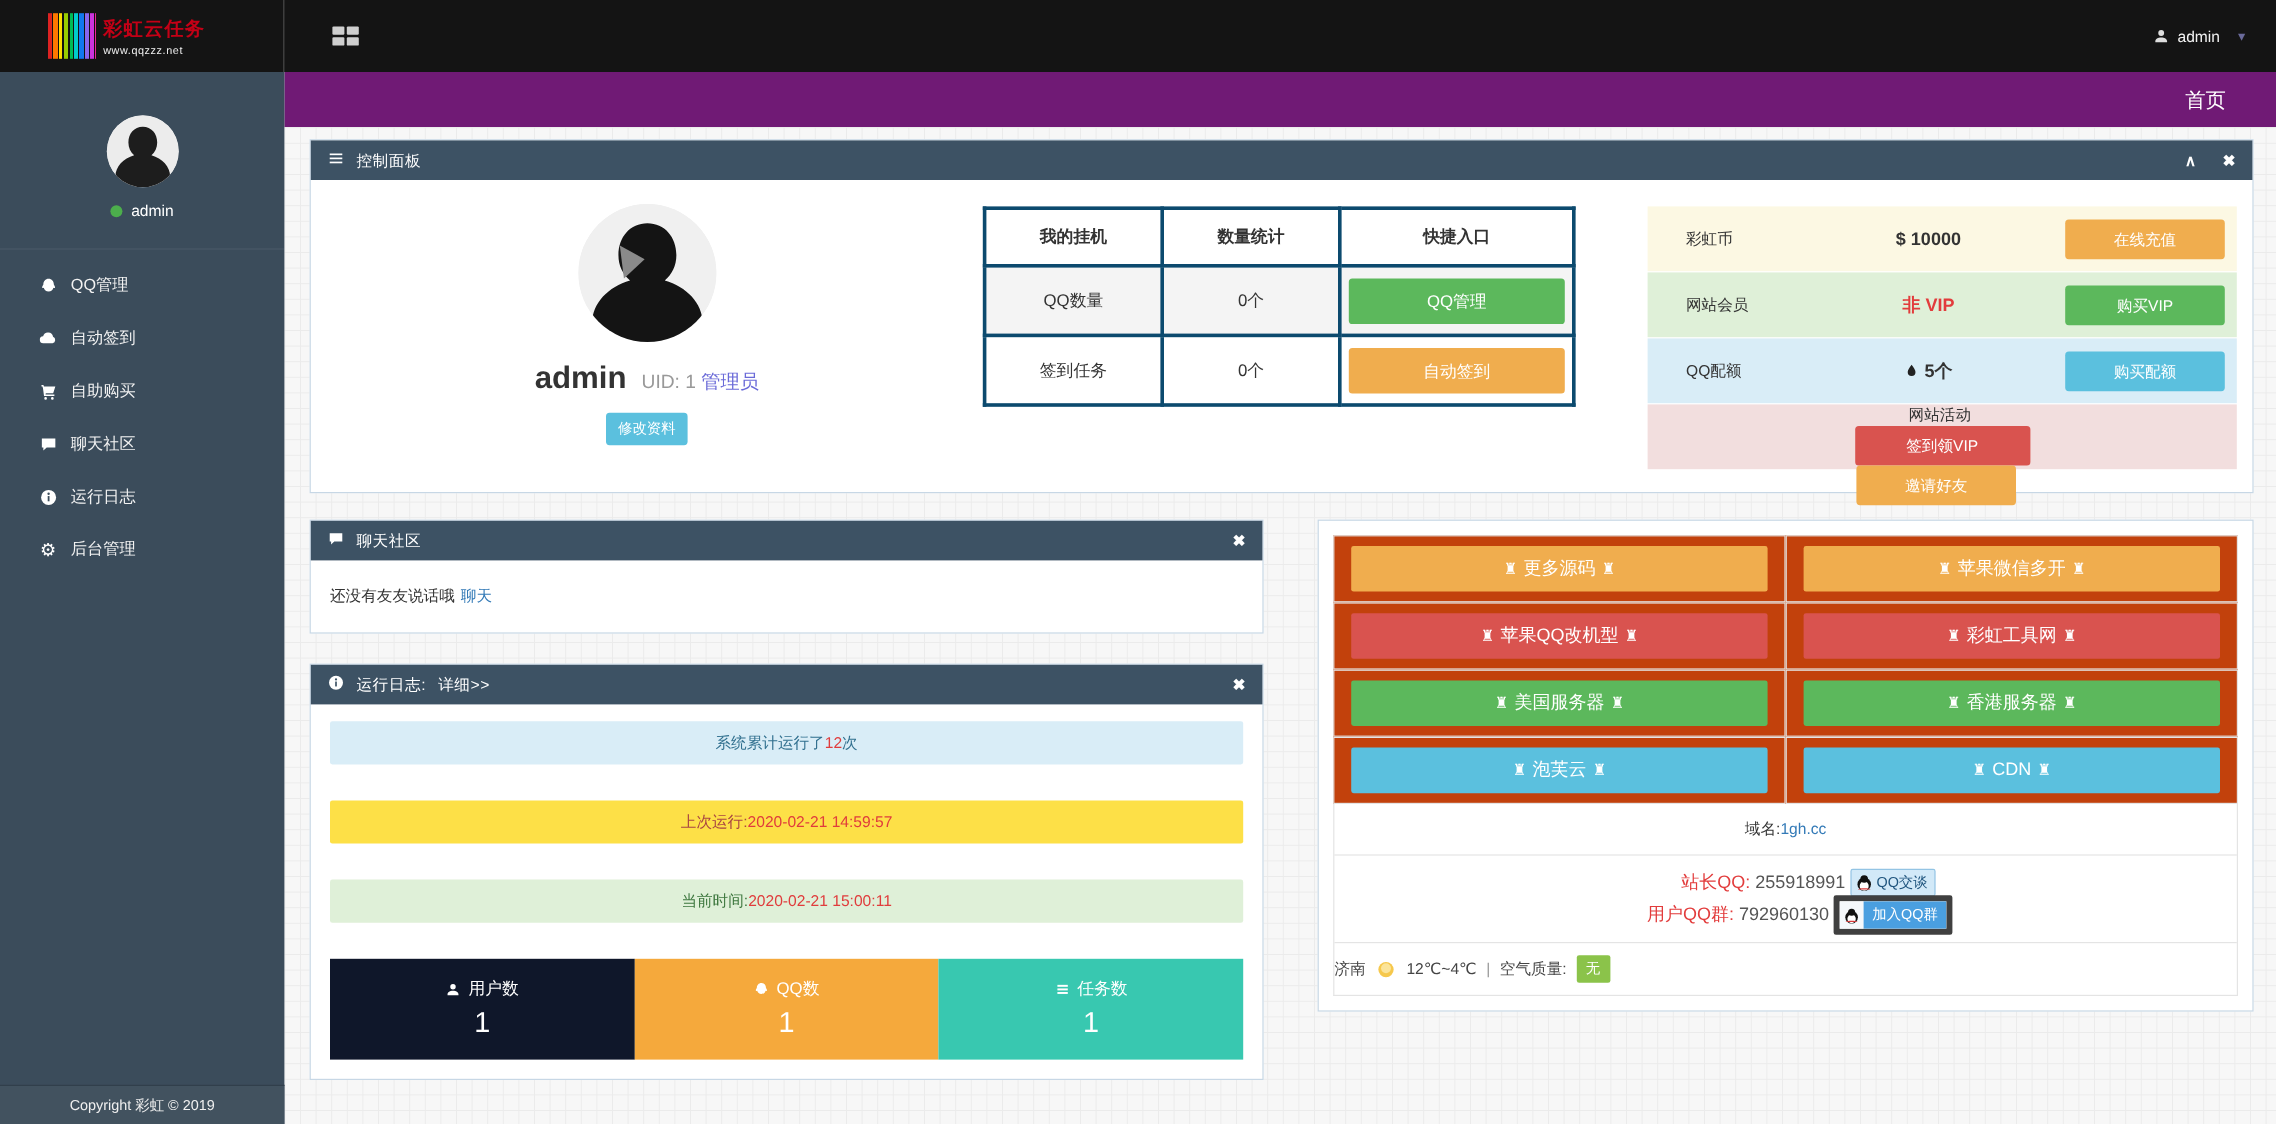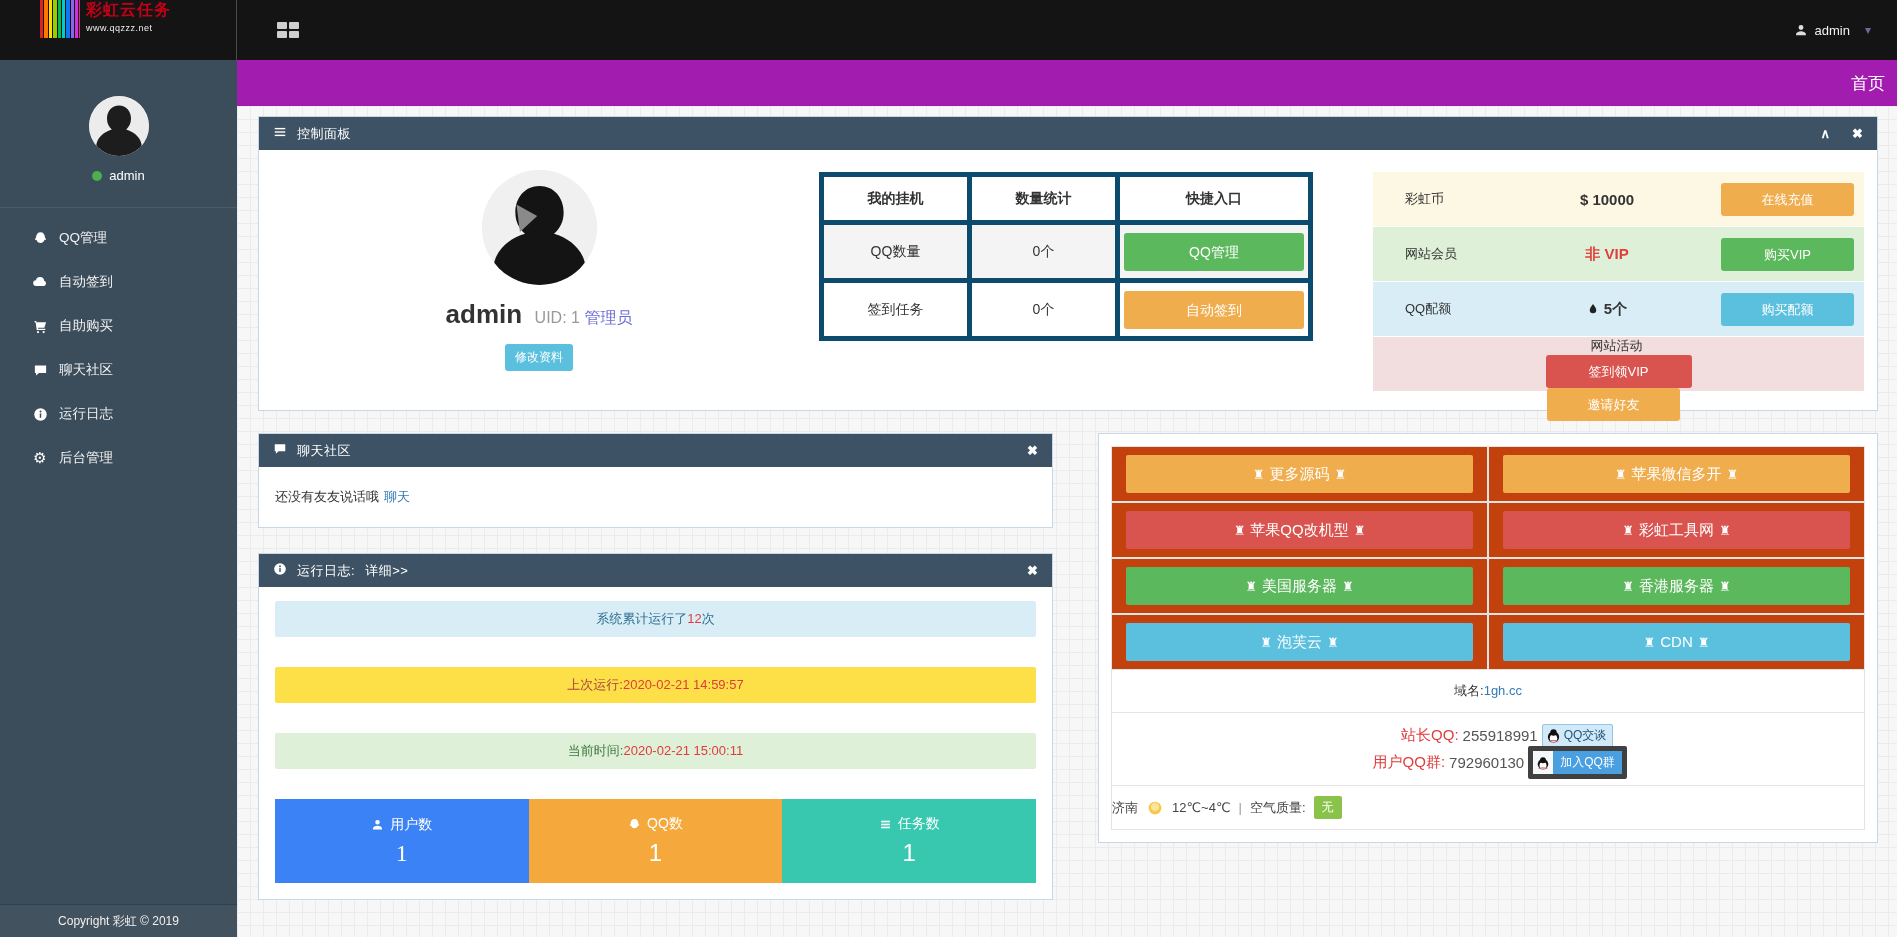--- a/index.html
+++ b/index.html
@@ -2,21 +2,21 @@
 <html><head>
 <meta charset="utf-8">
 <style>
   * { margin:0; padding:0; box-sizing:border-box; }
   html,body { width:1897px; height:937px; overflow:hidden; }
   body { font-family:"Liberation Sans","DejaVu Sans",sans-serif; background:#f7f7f7; }
   .app { width:1897px; height:937px; display:flex; flex-direction:column; overflow:hidden; }
 
   
   .topbar { flex:0 0 60px; background:#141414; display:flex; align-items:center; color:#fff; }
-  .brand { width:237px; height:60px; display:flex; padding-left:40px; border-right:1px solid #4a4a4a; cursor:pointer; }
+  .brand { width:237px; height:60px; display:flex; align-items:center; padding-left:40px; border-right:1px solid #4a4a4a; cursor:pointer; }
   .barcode { width:40px; height:38px; margin-right:6px;
     background:linear-gradient(90deg,#d22 0 3px,#111 3px 4px,#f70 4px 8px,#111 8px 9px,#fd0 9px 12px,#111 12px 13px,#9c0 13px 17px,#111 17px 18px,#0b5 18px 21px,#111 21px 22px,#0cc 22px 25px,#111 25px 26px,#17e 26px 30px,#111 30px 31px,#86e 31px 34px,#111 34px 35px,#c3d 35px 38px,#111 38px 39px,#e29 39px 40px);
   }
   .brand-title { color:#c40016; font-size:16px; font-weight:bold; letter-spacing:1px; white-space:nowrap; }
   .brand-url { color:#efefef; font-size:9px; letter-spacing:.5px; margin-top:2px; }
   .apps-btn { background:none; border:none; margin-left:34px; cursor:pointer; padding:6px; }
   .grid-ic { display:grid; grid-template-columns:10px 10px; grid-gap:2px; }
   .grid-ic i { display:block; width:10px; height:7px; background:#cfcfcf; border-radius:1px; }
   .top-user { margin-left:auto; margin-right:26px; display:flex; align-items:center; gap:7px; font-size:13px; color:#f2f2f2; cursor:pointer; }
   .top-user .caret { color:#6a6a9a; font-size:12px; margin-left:8px; }
@@ -26,21 +26,21 @@
   .sidebar { flex:0 0 237px; background:#3b4c5b; position:relative; color:#eee; }
   .side-avatar { width:60px; height:60px; border-radius:50%; overflow:hidden; margin:36px auto 0; background:#e9e9e9; }
   .side-status { text-align:center; margin-top:12px; font-size:13px; color:#fff; display:flex; justify-content:center; align-items:center; gap:7px; }
   .dot { width:10px; height:10px; border-radius:50%; background:#4cae4c; display:inline-block; }
   .side-divider { border-bottom:1px solid rgba(255,255,255,.09); margin:24px 0 8px; }
   .side-item { height:44px; display:flex; align-items:center; padding-left:32px; font-size:13.5px; color:#f2f2f2; cursor:pointer; gap:11px; }
   .side-item .ic { width:16px; display:inline-flex; justify-content:center; }
   .side-footer { position:absolute; bottom:0; left:0; width:100%; height:33px; line-height:33px; text-align:center; font-size:12px; color:#f0f0f0; background:#42525f; border-top:1px solid #313f4b; }
 
   .main { flex:1; display:flex; flex-direction:column; min-width:0; }
-  .navbar { flex:0 0 46px; background:#a21caf; display:flex; align-items:center; justify-content:flex-end; padding-right:12px; }
+  .navbar { flex:0 0 46px; background:#701a75; display:flex; align-items:center; justify-content:flex-end; padding-right:42px; }
   .nav-home { color:#fff; font-size:17px; cursor:pointer; }
   .content { flex:1; padding:10px 19px 0 21px; overflow:hidden;
     background-color:#f7f7f7;
     background-image:linear-gradient(#ebebeb 1px,transparent 1px),linear-gradient(90deg,#ebebeb 1px,transparent 1px);
     background-size:13px 13px; }
 
   
   .panel { background:#fff; border:1px solid #c7d7e5; }
   .panel-head { height:33px; background:#3d5264; color:#fff; display:flex; align-items:center; padding:0 14px; font-size:13px; gap:10px; }
   .panel-head .ph-title { letter-spacing:.5px; }
@@ -55,21 +55,21 @@
   .profile-name b { font-size:26px; color:#333; font-weight:bold; margin-right:8px; }
   .role-link { color:#6a6ad8; cursor:pointer; text-decoration:none; }
   .edit-btn { margin-top:14px; }
 
   .btn { display:inline-block; border:none; color:#fff; text-align:center; border-radius:3px; cursor:pointer; font-family:inherit; }
   .btn-green { background:#5cb85c; } .btn-orange { background:#f0ad4e; }
   .btn-red { background:#d9534f; } .btn-blue { background:#5bc0de; }
   .btn-sm { font-size:12px; padding:5px 10px; }
 
   .htable { width:494px; border-collapse:collapse; font-size:14px; color:#333; align-self:flex-start; margin-top:2px; }
-  .htable th, .htable td { border:5px solid #0c4a6e; text-align:center; }
+  .htable th, .htable td { border:3px solid #0c4a6e; text-align:center; }
   .htable th { height:48px; font-weight:bold; }
   .htable td { height:58px; }
   .htable tr.striped { background:#f4f4f4; }
   .tbl-btn { width:180px; height:38px; line-height:38px; font-size:14px; padding:0; }
 
   .acc-table { width:491px; margin-left:auto; align-self:flex-start; margin-top:2px; font-size:13px; color:#333; }
   .acc-row { height:54px; display:flex; align-items:center; }
   .acc-row + .acc-row { margin-top:1px; }
   .row-warning { background:#fcf8e3; } .row-success { background:#dff0d8; }
   .row-info { background:#d9edf7; } .row-danger { background:#f2dede;flex-direction:column; }
@@ -92,21 +92,21 @@
   .log-body { padding:14px 16px 0; }
   .alert { height:36px; line-height:36px; text-align:center; font-size:13px; border-radius:2px; margin-bottom:30px; }
   .alert-info { background:#d9edf7; color:#31708f; }
   .alert-danger { background:#fde047; color:#a94442; }
   .alert-success { background:#dff0d8; color:#3c763d; }
   .alert .hl { color:#e03c3c; }
   .stats { display:flex; margin-bottom:16px; }
   .stat { flex:1; height:84px; color:#fff; display:flex; flex-direction:column; align-items:center; justify-content:center; gap:6px; cursor:pointer; }
   .stat-label { font-size:14px; display:flex; align-items:center; gap:6px; }
   .stat-value { font-size:24px; }
-  .stat-green { background:#3b82f6;font-family:Liberation Serif, serif; } .stat-orange { background:#f5a93c; } .stat-teal { background:#38c8b0; }
+  .stat-green { background:#0f172a; } .stat-orange { background:#f5a93c; } .stat-teal { background:#38c8b0; }
 
   
   .links-panel { padding:12px; }
   .lgrid { display:grid; grid-template-columns:1fr 1fr; }
   .lcell { border:1px solid #e4e4e4; padding:8px 14px; background:#c2410c; }
   .lbtn { width:100%; height:38px; line-height:38px; padding:0; font-size:15px; border-radius:2px; }
   .lbtn .crown { font-size:13px; margin:0 5px; }
   .lfoot { border:1px solid #e4e4e4; border-top:none; }
   .lrow { border-top:1px solid #e4e4e4; text-align:center; font-size:13px; color:#333; }
   .lrow:first-child { border-top:none; }

